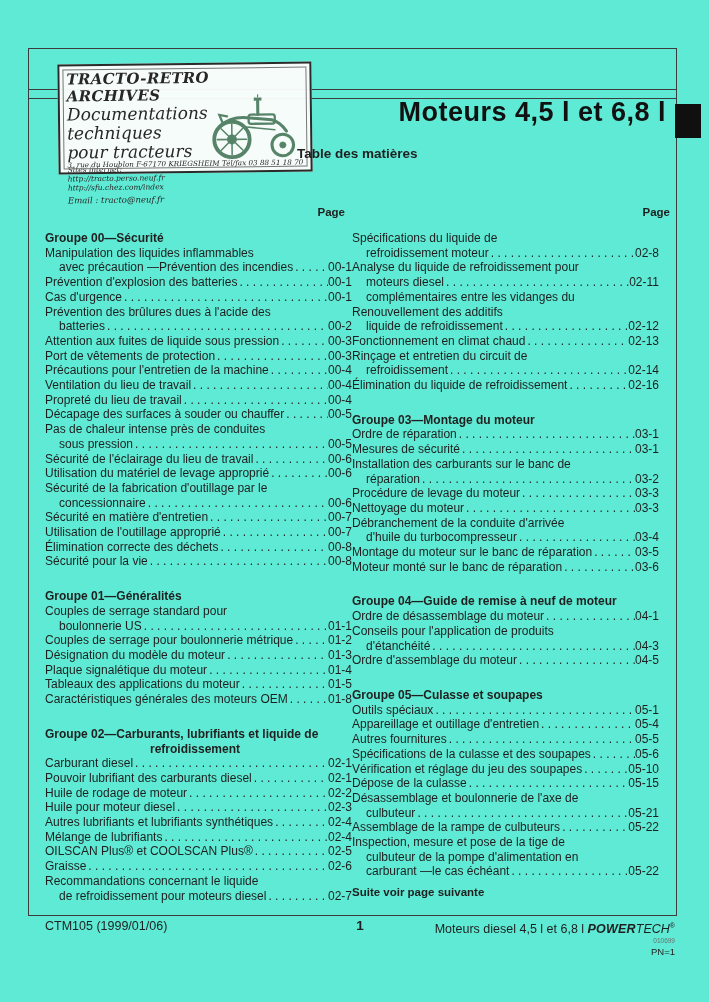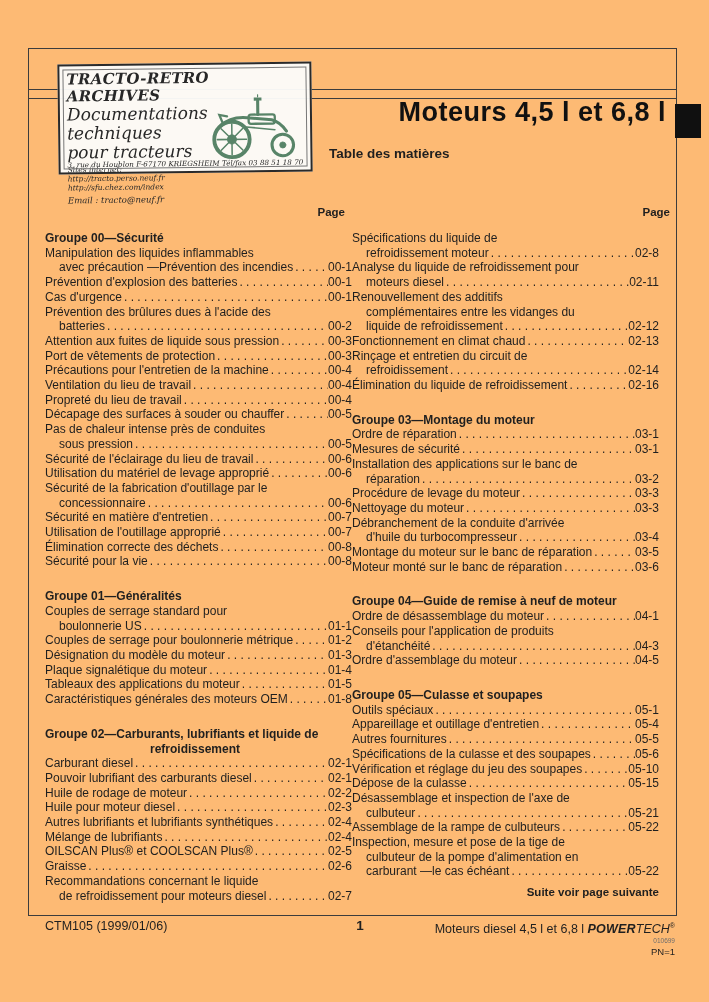--- a/index.html
+++ b/index.html
@@ -1,37 +1,37 @@
 <!DOCTYPE html>
 <html><head>
 <meta charset="utf-8">
 <style>
   * { margin:0; padding:0; box-sizing:border-box; }
   html,body { background:#e8e8e6; }
   .page {
     position:relative; width:709px; height:1002px; margin:0 auto;
-    background:#fdba74; color:#1f1f1f;
+    background:#5eead4; color:#1f1f1f;
     font-family:"Liberation Sans", sans-serif; overflow:hidden;
   }
   .rule { position:absolute; background:#3c3c3c; }
   .r-top    { left:28px; top:48px;  width:649px; height:1px; }
   .r-head1  { left:28px; top:89px;  width:649px; height:1px; }
   .r-head2  { left:28px; top:98px;  width:649px; height:1px; }
   .r-bottom { left:28px; top:915px; width:649px; height:1px; }
   .b-left   { left:28px;  top:48px; width:1px; height:867px; }
   .b-right  { left:676px; top:48px; width:1px; height:867px; }
   .black-tab { position:absolute; left:675px; top:104px; width:26px; height:34px; background:#101010; }
 
   .doc-title {
     position:absolute; top:97px; right:43px;
     font-size:27px; font-weight:bold; letter-spacing:0.5px; color:#111;
   }
   .doc-subtitle {
     position:absolute; left:297px; top:146px;
-    font-size:13.5px; font-weight:bold;margin-left:32px;
+    font-size:13.5px; font-weight:bold;
   }
 
   
   .stamp {
     position:absolute; left:58px; top:63px; width:254px; height:110px;
     border:2.5px solid #2a2a2a; outline:1px solid #777; outline-offset:-6px;
     background:rgba(252,252,250,0.96); transform:rotate(-0.7deg);
     padding:5px 7px; font-family:"DejaVu Serif", serif; font-style:italic; color:#272727;
   }
   .stamp-title  { font-size:15px; letter-spacing:0.3px; line-height:17px; font-weight:bold; }
@@ -51,21 +51,21 @@
   .toc-group { margin-top:20px; }
   .toc-group:first-child { margin-top:0; }
   .group-heading { font-weight:bold; }
   .heading-cont { padding-left:105px; }
   .toc-line { display:flex; align-items:baseline; }
   .toc-line.cont { padding-left:14px; }
   .toc-text { white-space:nowrap; flex:0 0 auto; }
   .leader { flex:1 1 auto; min-width:6px; overflow:hidden; white-space:nowrap; padding:0 2px; }
   .leader::after { content:". . . . . . . . . . . . . . . . . . . . . . . . . . . . . . . . . . . . . . . . . . . . . . . . . . . . . . . . . ."; }
   .pagenum { flex:0 0 auto; }
-  .continuation { text-align:right; font-weight:bold; font-size:11.5px; margin-top:6px; }
+  .continuation { text-align:left; font-weight:bold; font-size:11.5px; margin-top:6px; }
 
   
   .footer { position:absolute; left:45px; top:919px; width:630px; font-size:12.5px; }
   .footer-left  { position:absolute; left:0; top:0; }
   .footer-page  { position:absolute; left:50%; transform:translateX(-50%); top:-1px; font-weight:bold; font-size:13.5px; }
   .footer-right { position:absolute; right:0; top:0; text-align:right; line-height:14px; }
   .brand-power { font-weight:bold; font-style:italic; letter-spacing:0.2px; }
   .brand-tech  { font-style:italic; }
   .reg { font-size:7px; vertical-align:super; }
   .footer-code { font-size:6.5px; color:#6d6d6d; line-height:9px; }
@@ -408,25 +408,25 @@
               <div class="toc-line">
                 <span class="toc-text">Analyse du liquide de refroidissement pour</span>
               </div>
               <div class="toc-line cont">
                 <span class="toc-text">moteurs diesel</span>
                 <span class="leader"></span>
                 <span class="pagenum">02-11</span>
               </div>
             </div>
             <div class="toc-entry">
+              <div class="toc-line cont">
+                <span class="toc-text">complémentaires entre les vidanges du</span>
+              </div>
               <div class="toc-line">
                 <span class="toc-text">Renouvellement des additifs</span>
-              </div>
-              <div class="toc-line cont">
-                <span class="toc-text">complémentaires entre les vidanges du</span>
               </div>
               <div class="toc-line cont">
                 <span class="toc-text">liquide de refroidissement</span>
                 <span class="leader"></span>
                 <span class="pagenum">02-12</span>
               </div>
             </div>
             <div class="toc-entry">
               <div class="toc-line">
                 <span class="toc-text">Fonctionnement en climat chaud</span>
@@ -465,21 +465,21 @@
             </div>
             <div class="toc-entry">
               <div class="toc-line">
                 <span class="toc-text">Mesures de sécurité</span>
                 <span class="leader"></span>
                 <span class="pagenum">03-1</span>
               </div>
             </div>
             <div class="toc-entry">
               <div class="toc-line">
-                <span class="toc-text">Installation des applications sur le banc de</span>
+                <span class="toc-text">Installation des carburants sur le banc de</span>
               </div>
               <div class="toc-line cont">
                 <span class="toc-text">réparation</span>
                 <span class="leader"></span>
                 <span class="pagenum">03-2</span>
               </div>
             </div>
             <div class="toc-entry">
               <div class="toc-line">
                 <span class="toc-text">Procédure de levage du moteur</span>
@@ -589,21 +589,21 @@
             </div>
             <div class="toc-entry">
               <div class="toc-line">
                 <span class="toc-text">Dépose de la culasse</span>
                 <span class="leader"></span>
                 <span class="pagenum">05-15</span>
               </div>
             </div>
             <div class="toc-entry">
               <div class="toc-line">
-                <span class="toc-text">Désassemblage et inspection de l'axe de</span>
+                <span class="toc-text">Désassemblage et boulonnerie de l'axe de</span>
               </div>
               <div class="toc-line cont">
                 <span class="toc-text">culbuteur</span>
                 <span class="leader"></span>
                 <span class="pagenum">05-21</span>
               </div>
             </div>
             <div class="toc-entry">
               <div class="toc-line">
                 <span class="toc-text">Assemblage de la rampe de culbuteurs</span>

